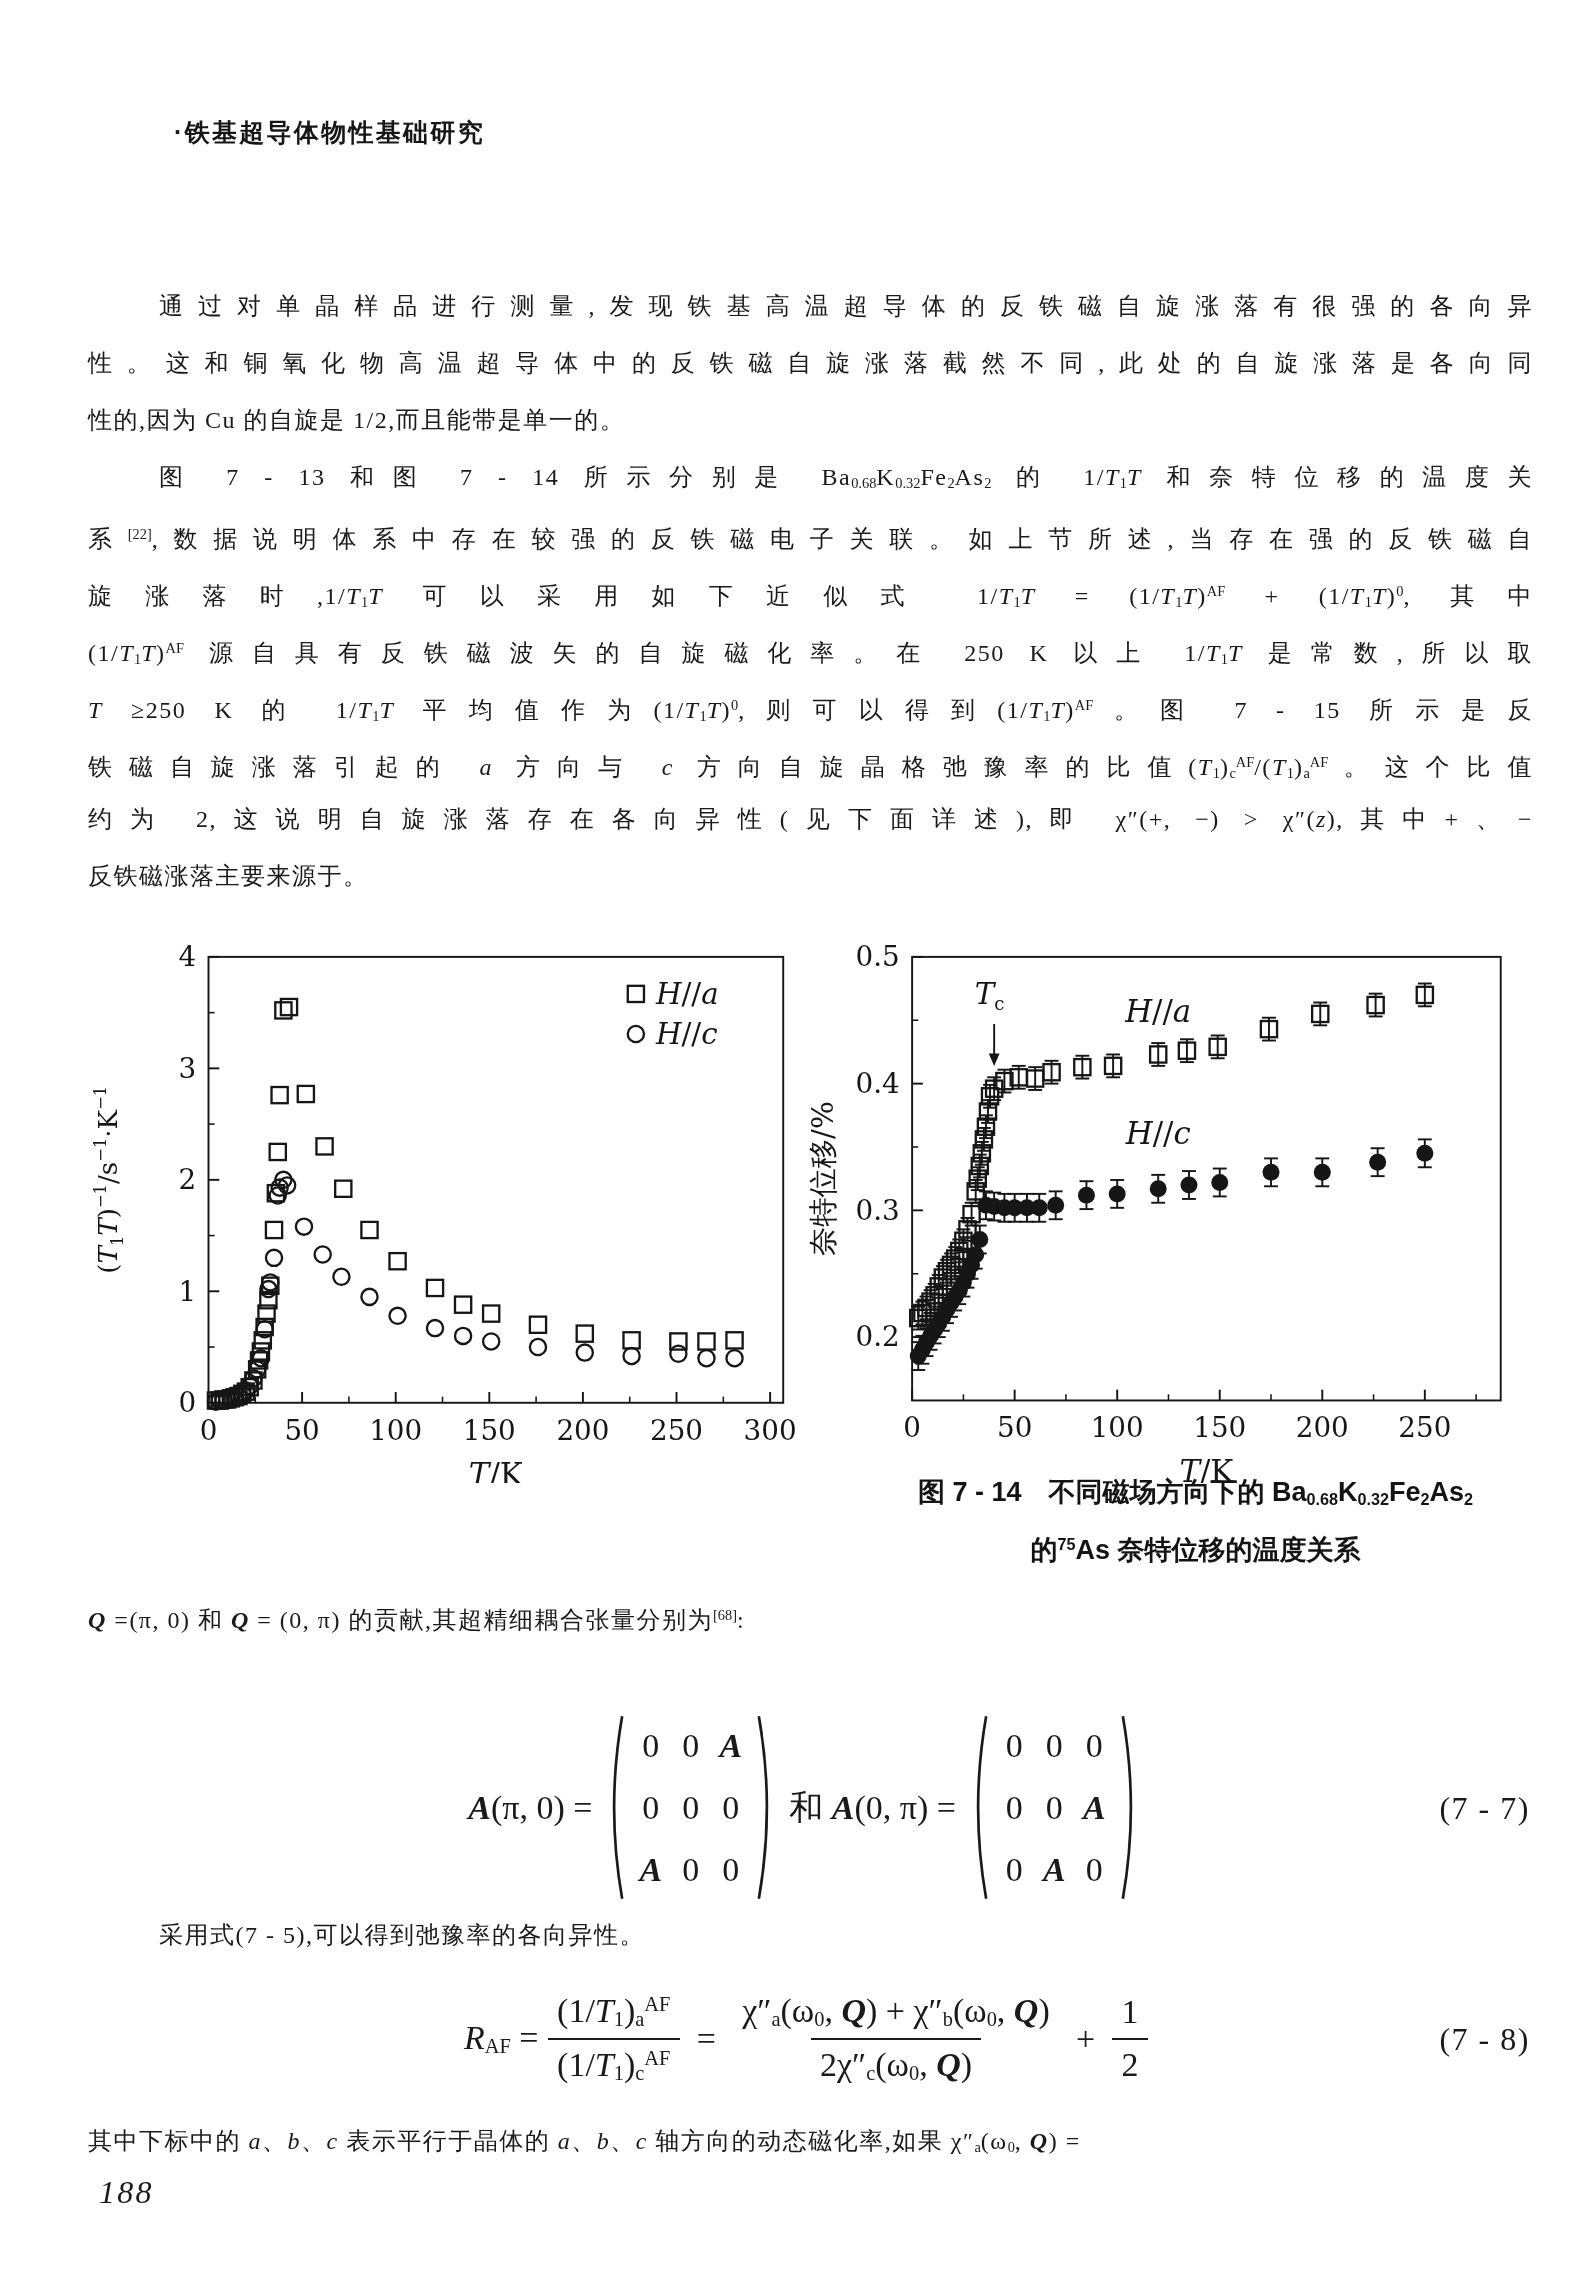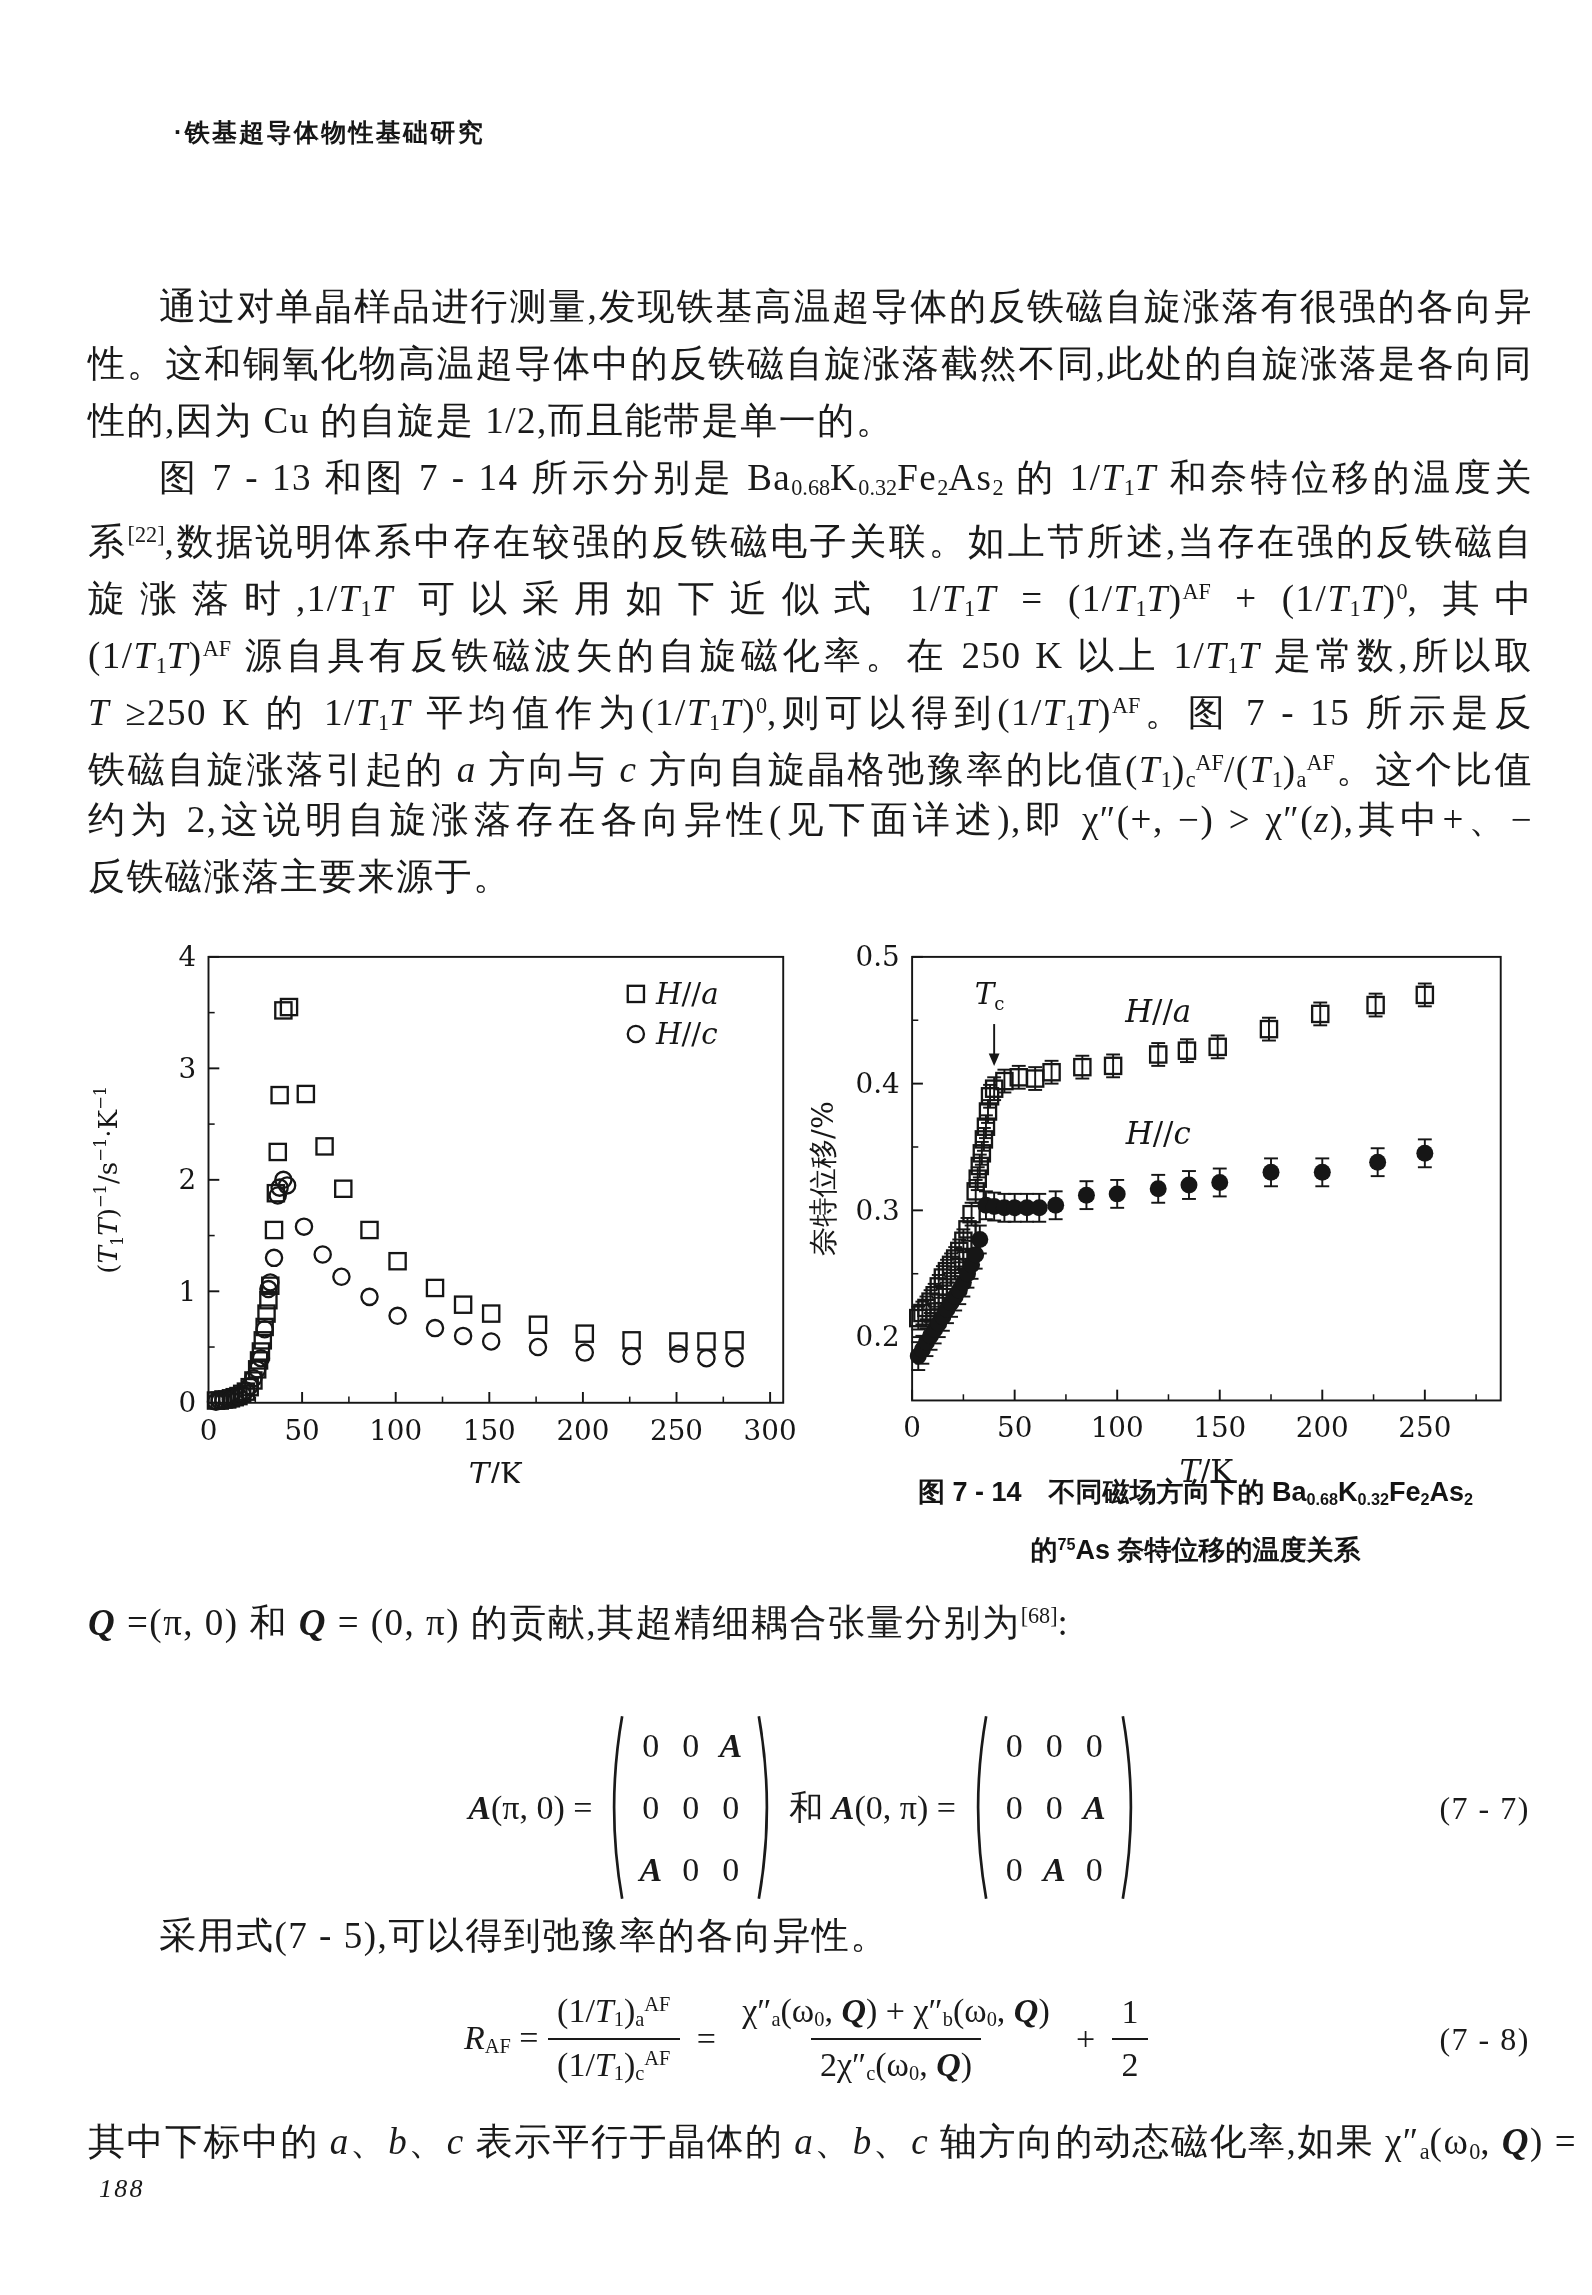--- a/index.html
+++ b/index.html
@@ -1,41 +1,41 @@
 <!DOCTYPE html>
 <html style="font-size:12.3px"><head>
 <meta charset="utf-8">
 <style>
   html,body{margin:0;padding:0;background:#e8e8e8;}
   .page{position:relative;width:1592px;height:2295px;background:#ffffff;overflow:hidden;
         font-family:"Liberation Serif","DejaVu Serif",serif;color:#1a1a1a;}
   .header{position:absolute;left:174px;top:116px;font-family:"Liberation Sans","DejaVu Sans",sans-serif;
           font-weight:bold;font-size:25px;letter-spacing:2.3px;color:#161616;}
   .flow{position:absolute;left:88px;width:1445px;}
-  .bline{height:57px;line-height:57px;font-size:37px;letter-spacing:1.5px;white-space:nowrap;
+  .bline{height:57px;line-height:57px;font-size:24px;letter-spacing:1.5px;white-space:nowrap;
          text-align:justify;text-align-last:justify;}
   .bline.last{text-align-last:left;}
   .bline.indent{padding-left:71px;}
   sub{font-size:60%;vertical-align:-0.22em;letter-spacing:0;}
   sup{font-size:60%;vertical-align:0.55em;letter-spacing:0;}
   .chart{position:absolute;}
   .caption{position:absolute;text-align:center;font-family:"Liberation Sans","DejaVu Sans",sans-serif;
            font-weight:bold;font-size:27px;line-height:45px;color:#141414;}
   .eqrow{position:absolute;left:88px;width:1445px;display:flex;align-items:center;justify-content:center;
          font-size:34px;}
   .eqlabel{position:absolute;right:3.1px;top:50%;transform:translateY(-50%);font-size:32px;letter-spacing:1.5px;}
   .matrix{display:inline-flex;align-items:center;margin:0 10.8px;}
   .mgrid{display:grid;grid-template-columns:repeat(3,40px);grid-auto-rows:62px;align-items:center;
          text-align:center;font-size:34px;margin:0 4.6px;}
   .mvar{font-style:italic;font-weight:bold;}
   .frac{display:inline-flex;flex-direction:column;align-items:center;margin:0 9.3px;}
   .frac .num{padding:1.5px 9.3px 6.2px;}
   .frac .den{border-top:2.3px solid #1a1a1a;padding:6.2px 9.3px 1.5px;}
   .op{margin:0 7.7px;}
-  .pagenum{position:absolute;left:99px;top:2174px;font-style:italic;font-size:26px;letter-spacing:2.3px;}
+  .pagenum{position:absolute;left:99px;top:2174px;font-style:italic;font-size:32px;letter-spacing:2.3px;}
 </style>
 </head>
 <body>
 
 <div class="page">
 
   <div class="header">·铁基超导体物性基础研究</div>
 
   <div class="flow" style="top:278px">
       <div class="bline indent">通过对单晶样品进行测量,发现铁基高温超导体的反铁磁自旋涨落有很强的各向异</div>

